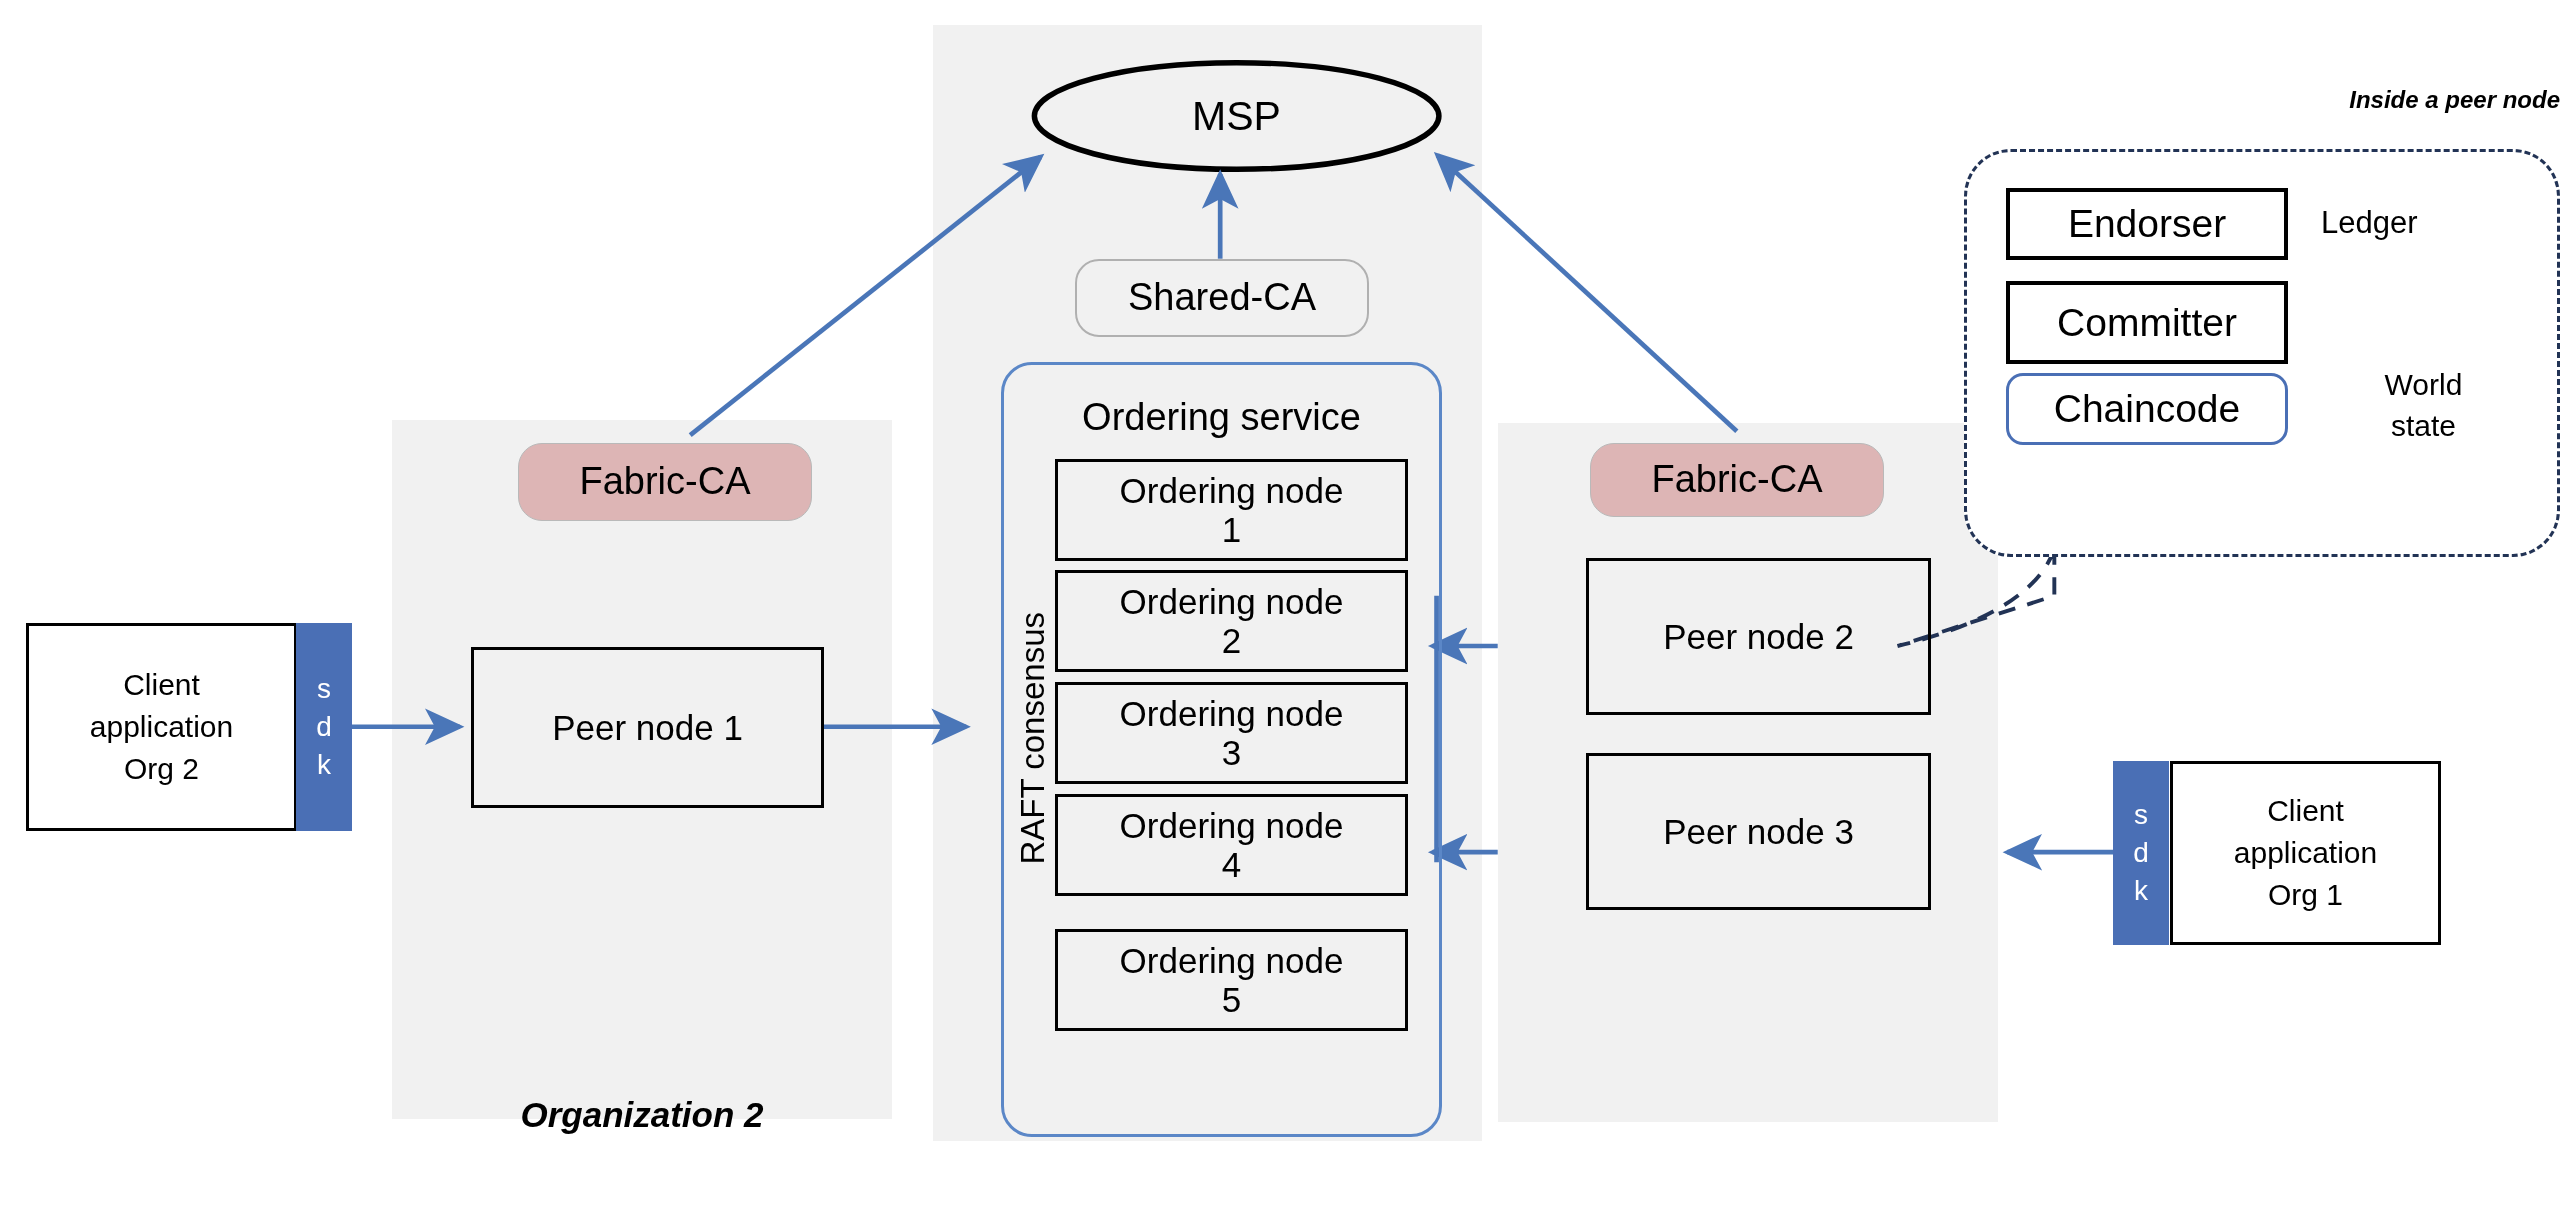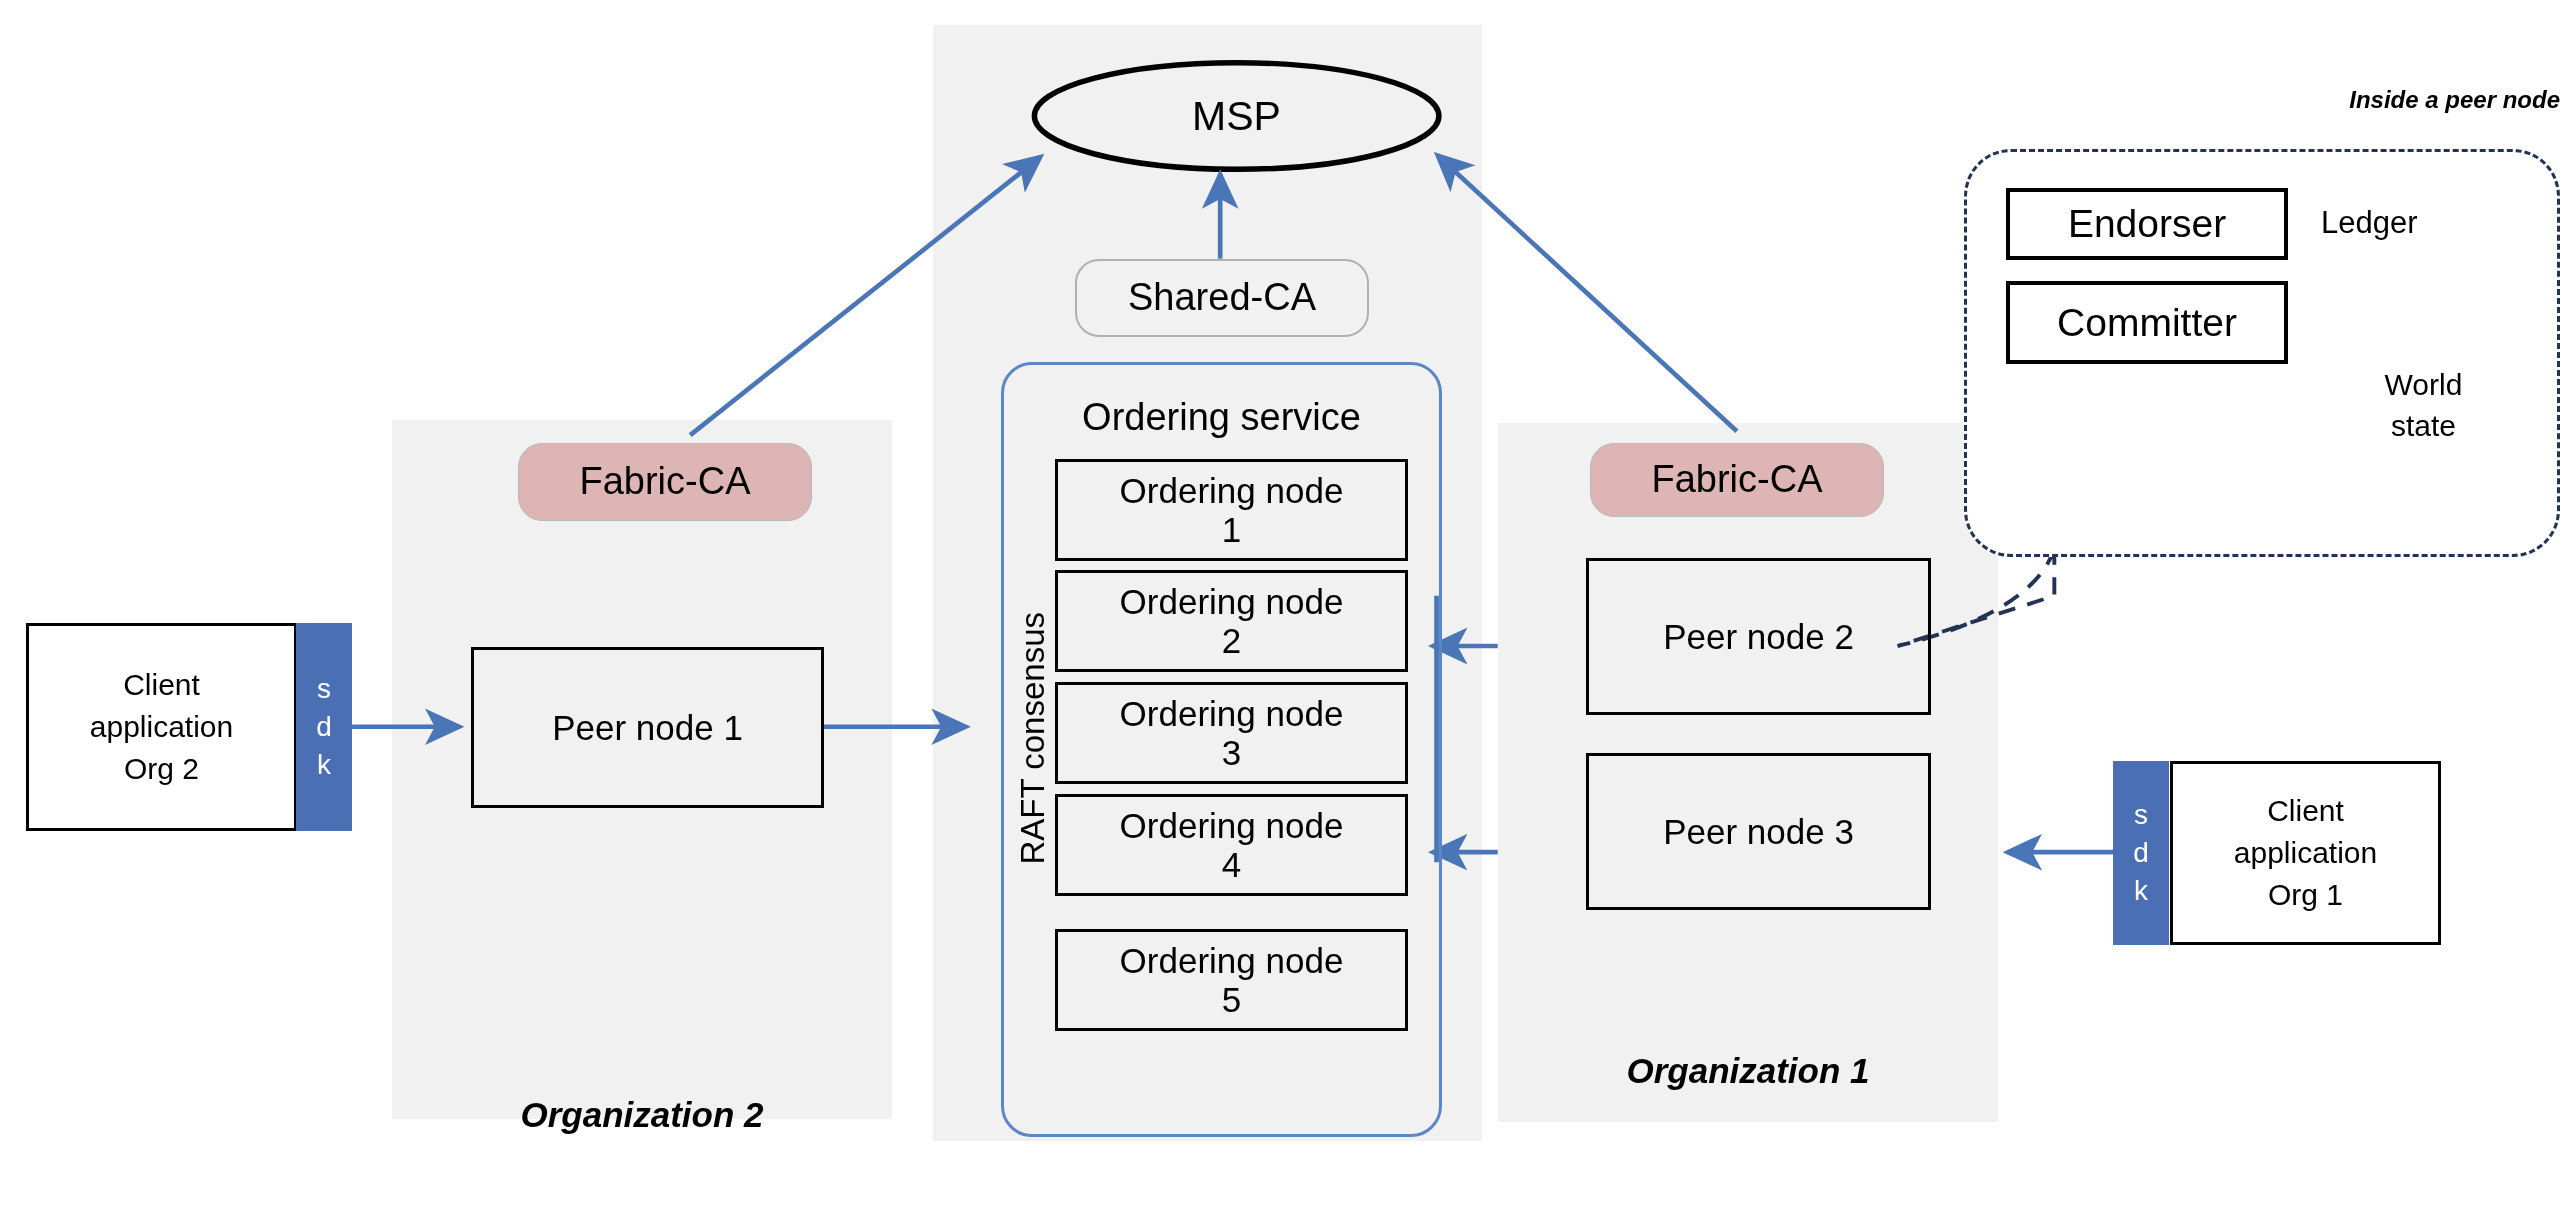--- a/index.html
+++ b/index.html
@@ -178,21 +178,20 @@
   </div>
 
   <div class="node" style="left:1586px;top:558px;width:345px;height:157px;">
     <span>Peer node 2</span>
   </div>
 
   <div class="node" style="left:1586px;top:753px;width:345px;height:157px;">
     <span>Peer node 3</span>
   </div>
 
-  <div class="orglabel" style="left:1498px;top:1051px;width:500px;">Organization 1</div>
 
   <div class="sdk" style="left:2113px;top:761px;width:56px;height:184px;">
     <span>s</span>
     <span>d</span>
     <span>k</span>
   </div>
   <div class="client-box" style="left:2170px;top:761px;width:271px;height:184px;">
     <span>
       <span>Client</span><br>
       <span>application</span><br>
@@ -205,20 +204,23 @@
   <div class="callout" style="left:1964px;top:149px;width:596px;height:408px;"></div>
 
   <div class="inner-box" style="left:2006px;top:188px;width:282px;height:72px;">
     <span>Endorser</span>
   </div>
 
   <div class="inner-box" style="left:2006px;top:281px;width:282px;height:83px;">
     <span>Committer</span>
   </div>
 
+  <div class="inner-box chaincode-box" style="left:2006px;top:373px;width:282px;height:72px;">
+    <span>Chaincode</span>
+  </div>
 
   <div class="ledger-label" style="left:2321px;top:205px;width:207px;">Ledger</div>
 
   <div class="ws-label" style="left:2345px;top:365px;width:157px;">
     <span>World</span><br>
     <span>state</span>
   </div>
 
 </div>
 

